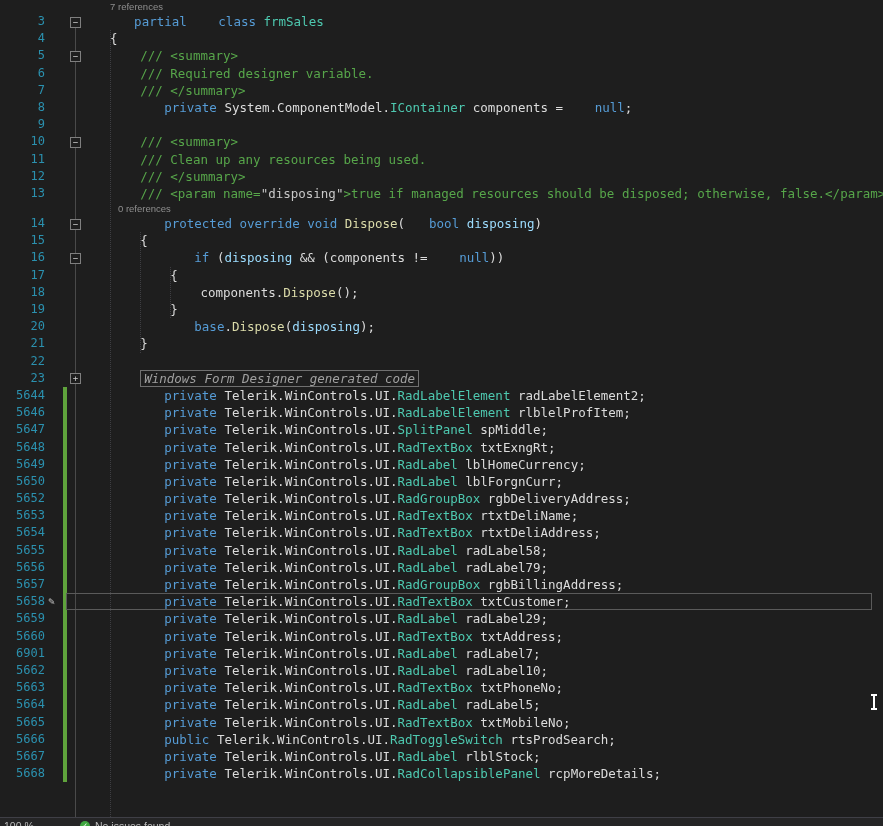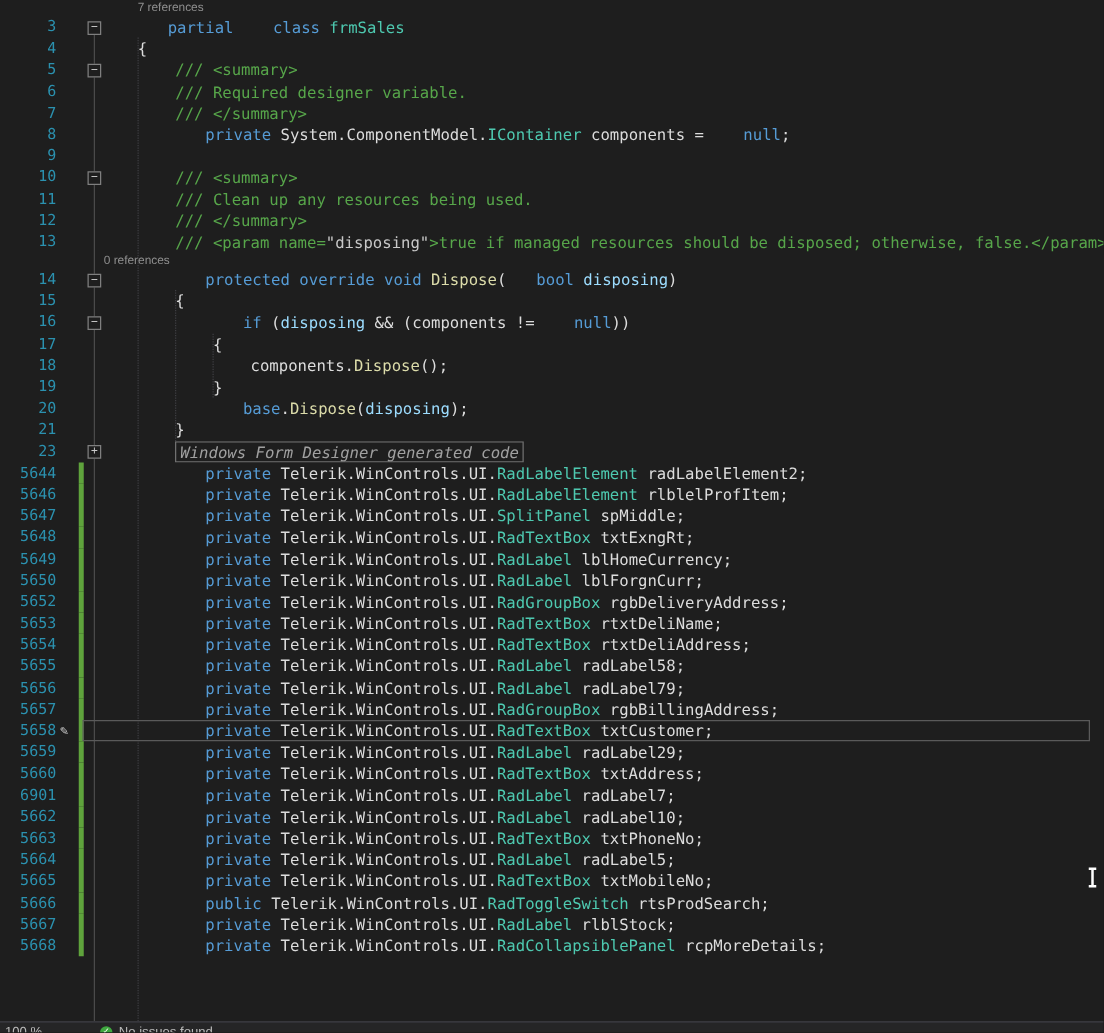--- a/index.html
+++ b/index.html
@@ -66,29 +66,30 @@
       <div class="row"><div class="num">4</div><div class="glyph"></div><div class="chg"></div><div class="code">    <span class="tk pu">{</span></div></div>
       <div class="row"><div class="fold">−</div><div class="num">5</div><div class="glyph"></div><div class="chg"></div><div class="code">        <span class="tk cm">/// &lt;summary&gt;</span></div></div>
       <div class="row"><div class="num">6</div><div class="glyph"></div><div class="chg"></div><div class="code">        <span class="tk cm">/// Required designer variable.</span></div></div>
       <div class="row"><div class="num">7</div><div class="glyph"></div><div class="chg"></div><div class="code">        <span class="tk cm">/// &lt;/summary&gt;</span></div></div>
       <div class="row"><div class="num">8</div><div class="glyph"></div><div class="chg"></div><div class="code">        <span class="tk kw">private </span><span class="tk id">System.ComponentModel.</span><span class="tk ty">IContainer</span><span class="tk id"> components </span><span class="tk pu">= </span><span class="tk kw">null</span><span class="tk pu">;</span></div></div>
       <div class="row"><div class="num">9</div><div class="glyph"></div><div class="chg"></div><div class="code"></div></div>
       <div class="row"><div class="fold">−</div><div class="num">10</div><div class="glyph"></div><div class="chg"></div><div class="code">        <span class="tk cm">/// &lt;summary&gt;</span></div></div>
       <div class="row"><div class="num">11</div><div class="glyph"></div><div class="chg"></div><div class="code">        <span class="tk cm">/// Clean up any resources being used.</span></div></div>
       <div class="row"><div class="num">12</div><div class="glyph"></div><div class="chg"></div><div class="code">        <span class="tk cm">/// &lt;/summary&gt;</span></div></div>
       <div class="row"><div class="num">13</div><div class="glyph"></div><div class="chg"></div><div class="code">        <span class="tk cm">/// &lt;param name=</span><span class="tk at">"disposing"</span><span class="tk cm">&gt;true if managed resources should be disposed; otherwise, false.&lt;/param&gt;</span></div></div>
-      <div class="row codelens"><span class="cl" style="padding-left: 83px;">0 references</span></div>
+      <div class="row codelens"><span class="cl" style="padding-left: 118px;">0 references</span></div>
       <div class="row"><div class="fold">−</div><div class="num">14</div><div class="glyph"></div><div class="chg"></div><div class="code">        <span class="tk kw">protected override void </span><span class="tk me">Dispose</span><span class="tk pu">(</span><span class="tk kw">bool</span><span class="tk pa"> disposing</span><span class="tk pu">)</span></div></div>
       <div class="row"><div class="num">15</div><div class="glyph"></div><div class="chg"></div><div class="code">        <span class="tk pu">{</span></div></div>
       <div class="row"><div class="fold">−</div><div class="num">16</div><div class="glyph"></div><div class="chg"></div><div class="code">            <span class="tk kw">if </span><span class="tk pu">(</span><span class="tk pa">disposing</span><span class="tk pu"> &amp;&amp; (</span><span class="tk id">components</span><span class="tk pu"> != </span><span class="tk kw">null</span><span class="tk pu">))</span></div></div>
       <div class="row"><div class="num">17</div><div class="glyph"></div><div class="chg"></div><div class="code">            <span class="tk pu">{</span></div></div>
       <div class="row"><div class="num">18</div><div class="glyph"></div><div class="chg"></div><div class="code">                <span class="tk id">components</span><span class="tk pu">.</span><span class="tk me">Dispose</span><span class="tk pu">();</span></div></div>
       <div class="row"><div class="num">19</div><div class="glyph"></div><div class="chg"></div><div class="code">            <span class="tk pu">}</span></div></div>
       <div class="row"><div class="num">20</div><div class="glyph"></div><div class="chg"></div><div class="code">            <span class="tk kw">base</span><span class="tk pu">.</span><span class="tk me">Dispose</span><span class="tk pu">(</span><span class="tk pa">disposing</span><span class="tk pu">);</span></div></div>
       <div class="row"><div class="num">21</div><div class="glyph"></div><div class="chg"></div><div class="code">        <span class="tk pu">}</span></div></div>
+      <div class="row"><div class="num">22</div><div class="glyph"></div><div class="chg"></div><div class="code"></div></div>
       <div class="row"><div class="fold">+</div><div class="num">23</div><div class="glyph"></div><div class="chg"></div><div class="code">        <span class="region">Windows Form Designer generated code</span></div></div>
       <div class="row"><div class="num">5644</div><div class="glyph"></div><div class="chg on"></div><div class="code">        <span class="tk kw">private </span><span class="tk id">Telerik.WinControls.UI.</span><span class="tk ty">RadLabelElement</span><span class="tk id"> radLabelElement2</span><span class="tk pu">;</span></div></div>
       <div class="row"><div class="num">5646</div><div class="glyph"></div><div class="chg on"></div><div class="code">        <span class="tk kw">private </span><span class="tk id">Telerik.WinControls.UI.</span><span class="tk ty">RadLabelElement</span><span class="tk id"> rlblelProfItem</span><span class="tk pu">;</span></div></div>
       <div class="row"><div class="num">5647</div><div class="glyph"></div><div class="chg on"></div><div class="code">        <span class="tk kw">private </span><span class="tk id">Telerik.WinControls.UI.</span><span class="tk ty">SplitPanel</span><span class="tk id"> spMiddle</span><span class="tk pu">;</span></div></div>
       <div class="row"><div class="num">5648</div><div class="glyph"></div><div class="chg on"></div><div class="code">        <span class="tk kw">private </span><span class="tk id">Telerik.WinControls.UI.</span><span class="tk ty">RadTextBox</span><span class="tk id"> txtExngRt</span><span class="tk pu">;</span></div></div>
       <div class="row"><div class="num">5649</div><div class="glyph"></div><div class="chg on"></div><div class="code">        <span class="tk kw">private </span><span class="tk id">Telerik.WinControls.UI.</span><span class="tk ty">RadLabel</span><span class="tk id"> lblHomeCurrency</span><span class="tk pu">;</span></div></div>
       <div class="row"><div class="num">5650</div><div class="glyph"></div><div class="chg on"></div><div class="code">        <span class="tk kw">private </span><span class="tk id">Telerik.WinControls.UI.</span><span class="tk ty">RadLabel</span><span class="tk id"> lblForgnCurr</span><span class="tk pu">;</span></div></div>
       <div class="row"><div class="num">5652</div><div class="glyph"></div><div class="chg on"></div><div class="code">        <span class="tk kw">private </span><span class="tk id">Telerik.WinControls.UI.</span><span class="tk ty">RadGroupBox</span><span class="tk id"> rgbDeliveryAddress</span><span class="tk pu">;</span></div></div>
       <div class="row"><div class="num">5653</div><div class="glyph"></div><div class="chg on"></div><div class="code">        <span class="tk kw">private </span><span class="tk id">Telerik.WinControls.UI.</span><span class="tk ty">RadTextBox</span><span class="tk id"> rtxtDeliName</span><span class="tk pu">;</span></div></div>
       <div class="row"><div class="num">5654</div><div class="glyph"></div><div class="chg on"></div><div class="code">        <span class="tk kw">private </span><span class="tk id">Telerik.WinControls.UI.</span><span class="tk ty">RadTextBox</span><span class="tk id"> rtxtDeliAddress</span><span class="tk pu">;</span></div></div>

